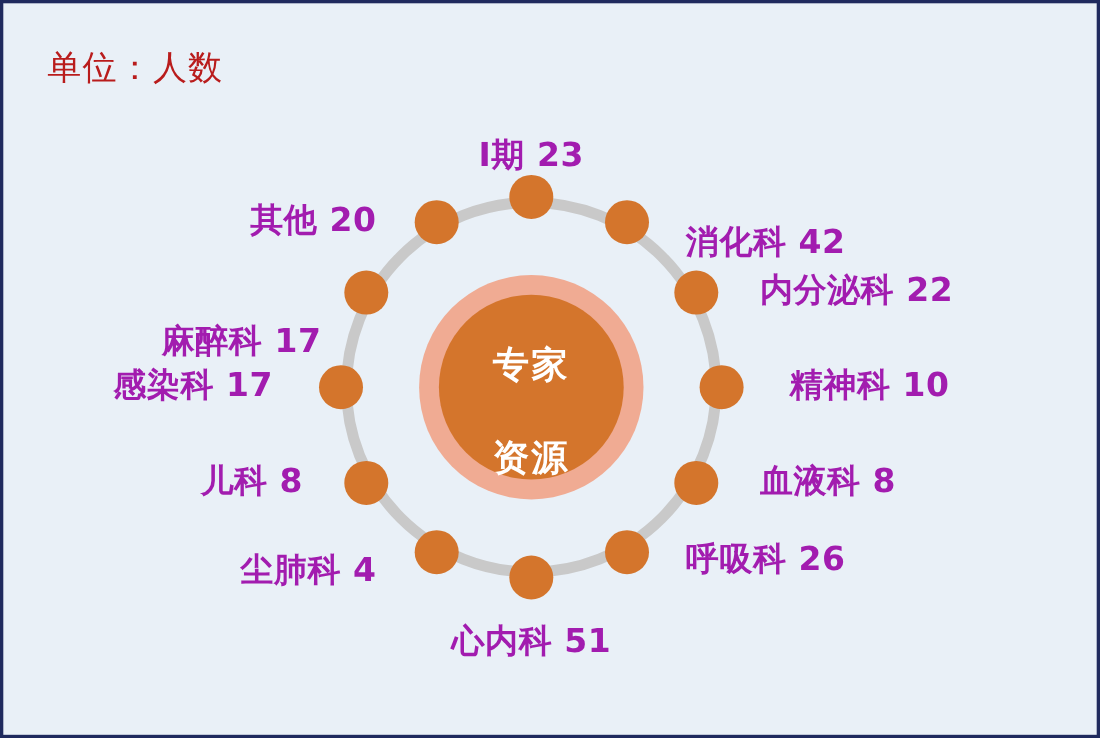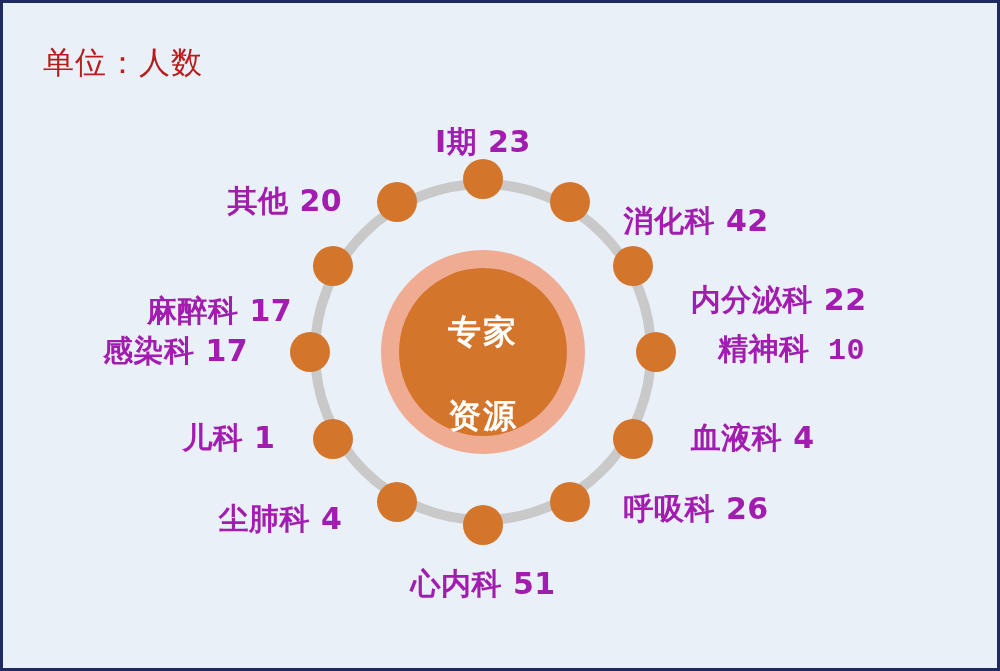--- a/index.html
+++ b/index.html
@@ -136,25 +136,25 @@
       <div class="node" style="left: 480px; top: 522px;"></div>
       <div class="node" style="left: 393.5px; top: 498.822px;"></div>
       <div class="node" style="left: 330.178px; top: 435.5px;"></div>
       <div class="node" style="left: 307px; top: 349px;"></div>
       <div class="node" style="left: 330.178px; top: 262.5px;"></div>
       <div class="node" style="left: 393.5px; top: 199.178px;"></div>
     </div>
   <div id="labels-layer">
       <div class="node-label center" style="left: 432px; top: 124px;">I期  23</div>
       <div class="node-label right" style="left: 620.5px; top: 183.178px; margin-top: 20px;">消化科  42</div>
-      <div class="node-label right" style="left: 687.822px; top: 246.5px; margin-top: 35px;">内分泌科  22</div>
-      <div class="node-label right" style="left: 715px; top: 333px; font-family: Liberation Mono, monospace;">精神科  10</div>
-      <div class="node-label right" style="left: 687.822px; top: 419.5px;">血液科  4</div>
+      <div class="node-label right" style="left: 687.822px; top: 246.5px;">内分泌科  22</div>
+      <div class="node-label right" style="left: 715px; top: 333px;">精神科  10</div>
+      <div class="node-label right" style="left: 687.822px; top: 419.5px;">血液科  8</div>
       <div class="node-label right" style="left: 620.5px; top: 491px;">呼吸科  26</div>
       <div class="node-label center" style="left: 407.5px; top: 566px; text-align: center;">心内科  51</div>
       <div class="node-label left" style="left: 215.5px; top: 501px;">尘肺科  4</div>
-      <div class="node-label left" style="left: 179.178px; top: 419.5px;">儿科  1</div>
+      <div class="node-label left" style="left: 179.178px; top: 419.5px;">儿科  8</div>
       <div class="node-label left" style="left: 100px; top: 333px;">感染科  17</div>
       <div class="node-label left" style="left: 144px; top: 246.5px; margin-top: 46px;">麻醉科  17</div>
       <div class="node-label left" style="left: 224.5px; top: 183.178px;">其他  20</div>
     </div>
 
 </div>
 
 </body></html>

